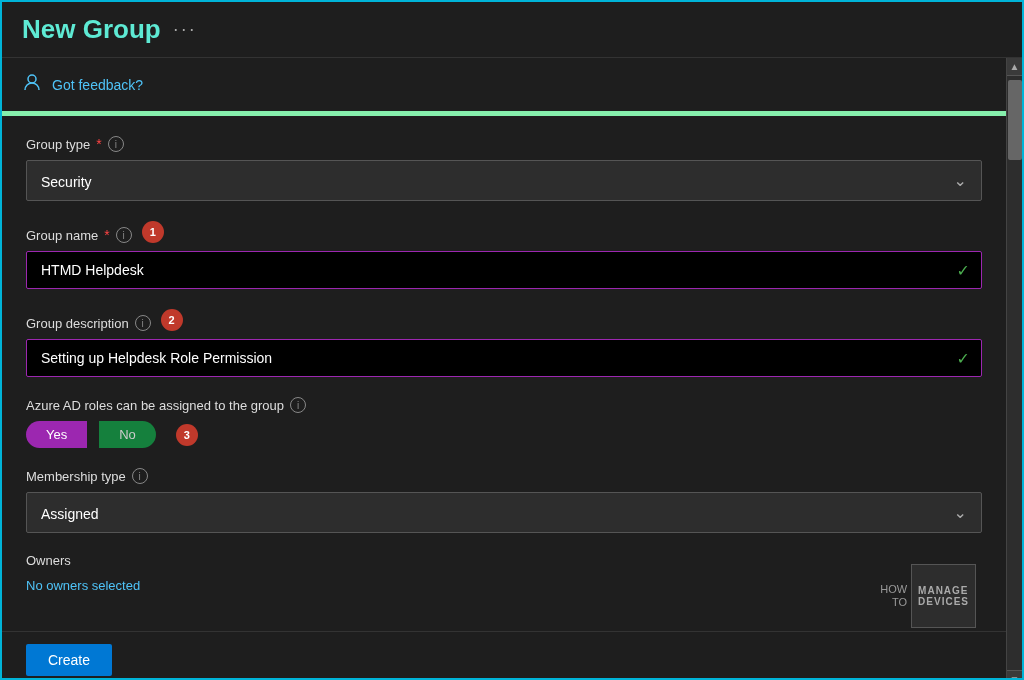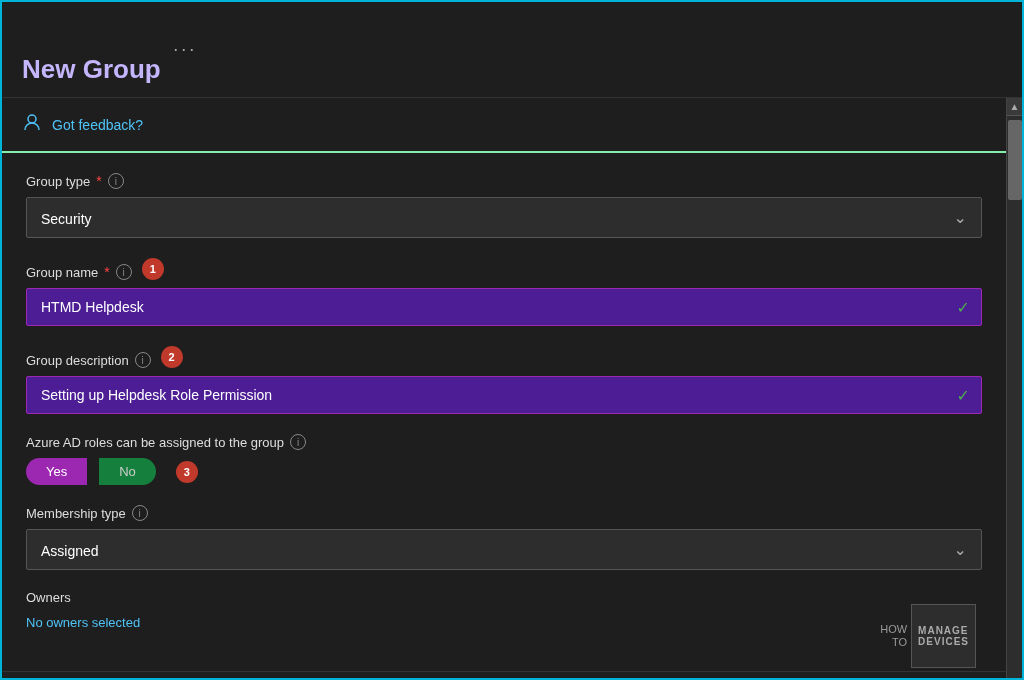--- a/index.html
+++ b/index.html
@@ -19,22 +19,21 @@
       border-bottom: 1px solid #333;
       display: flex;
       align-items: center;
       gap: 12px;
       min-height: 50px;
     }
 
     .header-title {
       font-size: 26px;
       font-weight: 600;
-      color: #c4b5fd;
-      margin-top: 40px;
+      color: #5eead4;
     }
 
     .header-more {
       color: #aaa;
       font-size: 18px;
       cursor: pointer;
       letter-spacing: 2px;
     }
 
     .main-layout {
@@ -84,21 +83,21 @@
       width: 14px;
       height: 80px;
       background: #666;
       border-radius: 2px;
       margin-top: 4px;
       cursor: pointer;
     }
 
     .feedback-bar {
       padding: 14px 20px;
-      border-bottom: 2px solid #86efac;
+      border-bottom: 5px solid #86efac;
       display: flex;
       align-items: center;
       gap: 10px;
       background: #1e1e1e;
     }
 
     .feedback-icon {
       color: #4fc3f7;
       font-size: 18px;
     }
@@ -178,21 +177,21 @@
       font-size: 16px;
     }
 
     .form-input-wrapper {
       position: relative;
       width: 100%;
     }
 
     .form-input {
       width: 100%;
-      background: #4c1d95;
+      background: #000000;
       border: 1px solid #9c27b0;
       color: #fff;
       padding: 10px 40px 10px 14px;
       font-size: 14px;
       border-radius: 2px;
       outline: none;
     }
 
     .check-icon {
       position: absolute;

